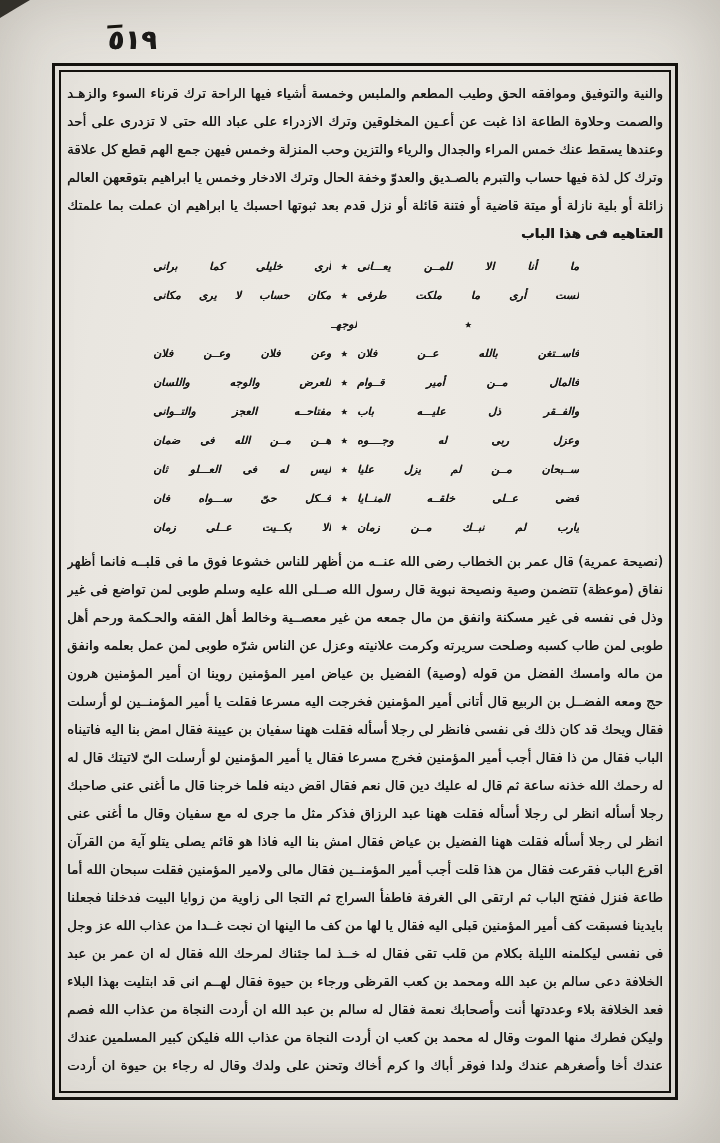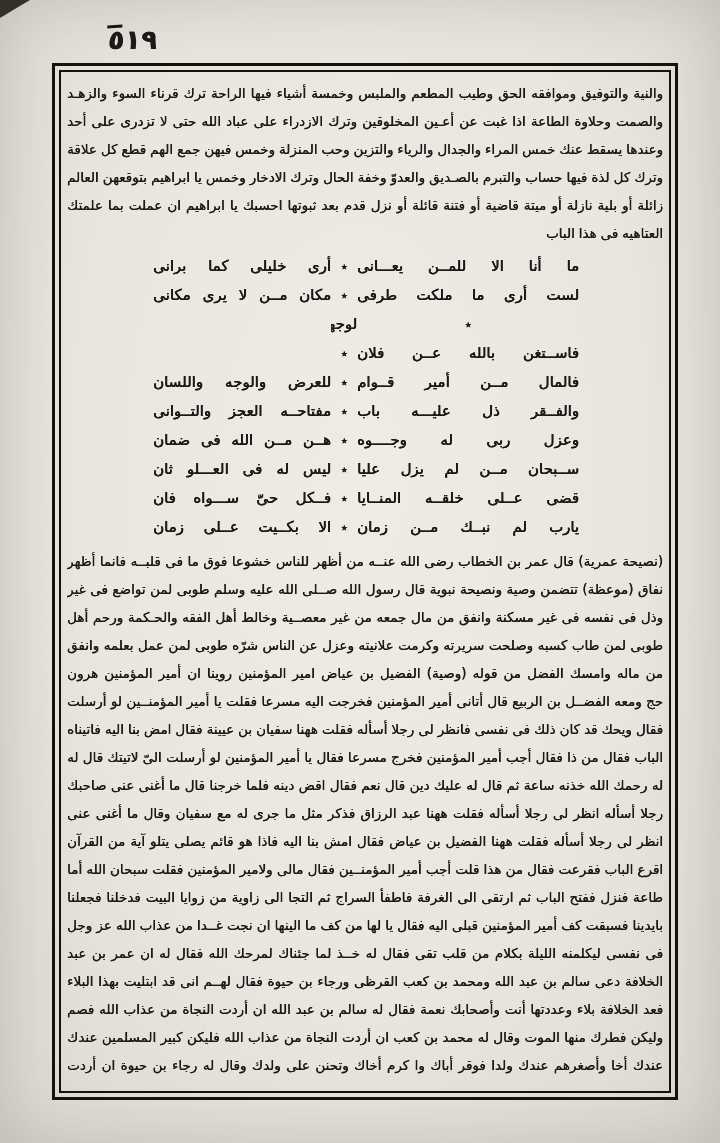--- a/index.html
+++ b/index.html
@@ -50,42 +50,44 @@
     text-align:justify;
     text-align-last:justify;
     text-justify:inter-word;
     word-spacing:-0.4px;
     text-shadow:.35px 0 0 currentColor;
     white-space:normal;
   }
   .line.align-start{
     text-align:left;
     text-align-last:right;
+    font-weight:bold;
   }
   .poem{
     width:426px;
     margin:5px 84px 5px auto;
   }
   .verse{
     direction:rtl;
     display:grid;
     grid-template-columns:222px 26px 178px;
     align-items:baseline;
     line-height:29px;
     height:29px;
     overflow:hidden;
   }
   .hemistich{
-    font-size:15px;
+    font-size:11px;
     text-align:justify;
     text-align-last:justify;
     text-justify:inter-word;
     text-shadow:.5px 0 0 currentColor, 0 .3px 0 currentColor;
     overflow:hidden;
     white-space:nowrap;
+    font-style:italic;
   }
   .sep{
     font-size:13px;
     text-align:center;
     align-self:center;
     text-shadow:.5px 0 0 currentColor;
   }
   .intro,.body-text{width:100%;}
 </style>
 </head>
@@ -109,29 +111,30 @@
 
       <div class="poem">
         <div class="verse">
           <div class="hemistich">ما أنا الا للمــن يعـــانى</div>
           <div class="sep">٭</div>
           <div class="hemistich">أرى خليلى كما برانى</div>
         </div>
         <div class="verse">
           <div class="hemistich">لست أرى ما ملكت طرفى</div>
           <div class="sep">٭</div>
-          <div class="hemistich">مكان مــن لا يرى مكانى</div>
+          <div class="hemistich">مكان حساب لا يرى مكانى</div>
         </div>
         <div class="verse">
           <div class="sep">٭</div>
           <div class="hemistich">لوجهــد الخلق ما ســبحان</div>
         </div>
         <div class="verse">
           <div class="hemistich">فاســتغن بالله عــن فلان</div>
           <div class="sep">٭</div>
+          <div class="hemistich">وعن فلان وعــن فلان</div>
         </div>
         <div class="verse">
           <div class="hemistich">فالمال مــن أمير قــوام</div>
           <div class="sep">٭</div>
           <div class="hemistich">للعرض والوجه واللسان</div>
         </div>
         <div class="verse">
           <div class="hemistich">والفــقر ذل عليـــه باب</div>
           <div class="sep">٭</div>
           <div class="hemistich">مفتاحــه العجز والتــوانى</div>

